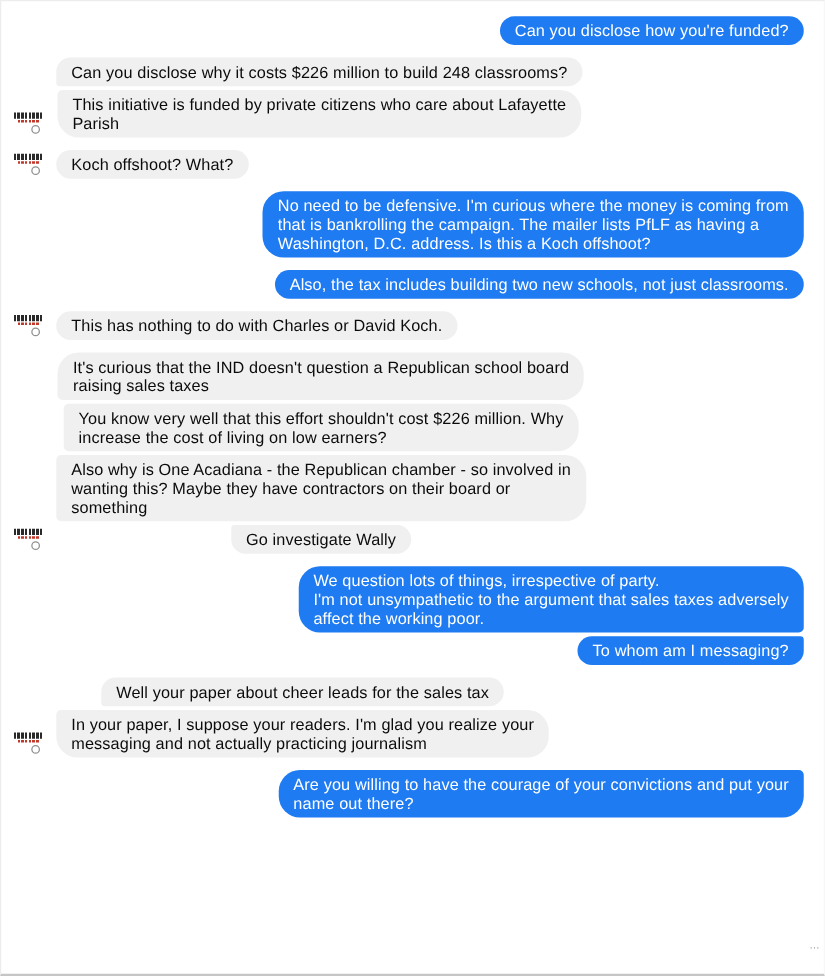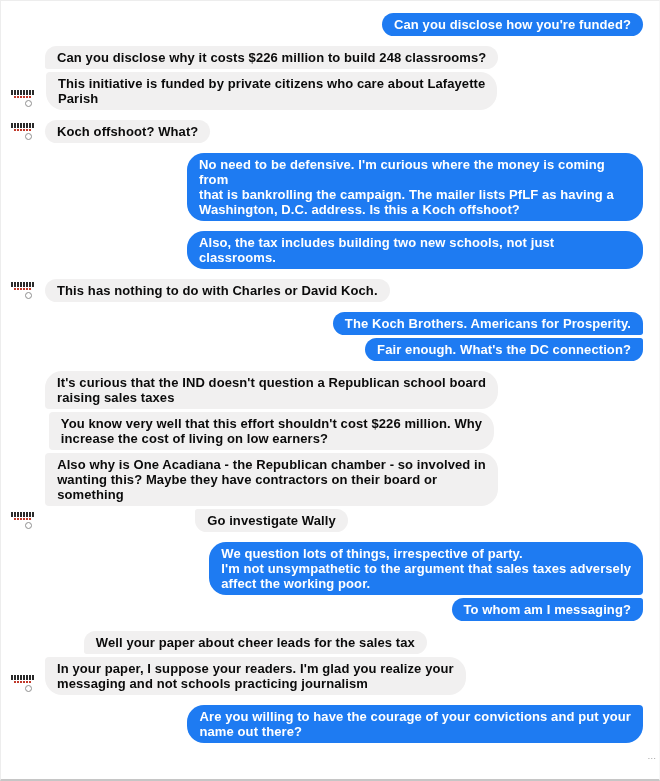--- a/index.html
+++ b/index.html
@@ -77,21 +77,20 @@
   .group.right .bubbles { align-items: flex-end; }
   .bubble {
     box-sizing: content-box;
     max-width: 432px;
     padding: 4px 12px;
     font-size: 13px;
     line-height: 15px;
     border-radius: 17px;
     white-space: pre-wrap;
     letter-spacing: 0.1px;
-    font-weight: bold;
   }
   .bubble.left {
     background: var(--incoming, #f1f0f0);
     color: var(--incoming-text, #0b0b0b);
   }
   .bubble.right {
     background: var(--outgoing, #1e7bf2);
     color: var(--outgoing-text, #ffffff);
   }
   
@@ -164,26 +163,20 @@
     <div class="avatar">
       <div class="avatar-line1"></div>
       <div class="avatar-line2"></div>
       <div class="avatar-circle"></div>
     </div>
   </div>
 <div class="bubbles">
           <div class="bubble left">This has nothing to do with Charles or David Koch.</div>
         </div>
       </div>
-      <div class="group right">
-        <div class="bubbles">
-          <div class="bubble right r-first">The Koch Brothers. Americans for Prosperity.</div>
-          <div class="bubble right r-last">Fair enough. What's the DC connection?</div>
-        </div>
-      </div>
       <div class="group left">
   <div class="avatar-col">
     <div class="avatar">
       <div class="avatar-line1"></div>
       <div class="avatar-line2"></div>
       <div class="avatar-circle"></div>
     </div>
   </div>
 <div class="bubbles">
           <div class="bubble left l-first">It's curious that the IND doesn't question a Republican school board
@@ -208,21 +201,21 @@
   <div class="avatar-col">
     <div class="avatar">
       <div class="avatar-line1"></div>
       <div class="avatar-line2"></div>
       <div class="avatar-circle"></div>
     </div>
   </div>
 <div class="bubbles">
           <div class="bubble left l-first">Well your paper about cheer leads for the sales tax</div>
           <div class="bubble left l-last">In your paper, I suppose your readers. I'm glad you realize your
-messaging and not schools practicing journalism</div>
+messaging and not actually practicing journalism</div>
         </div>
       </div>
       <div class="group right">
         <div class="bubbles">
           <div class="bubble right r-last">Are you willing to have the courage of your convictions and put your
 name out there?</div>
         </div>
       </div>
     </div>
   <div class="status">⋯</div>

